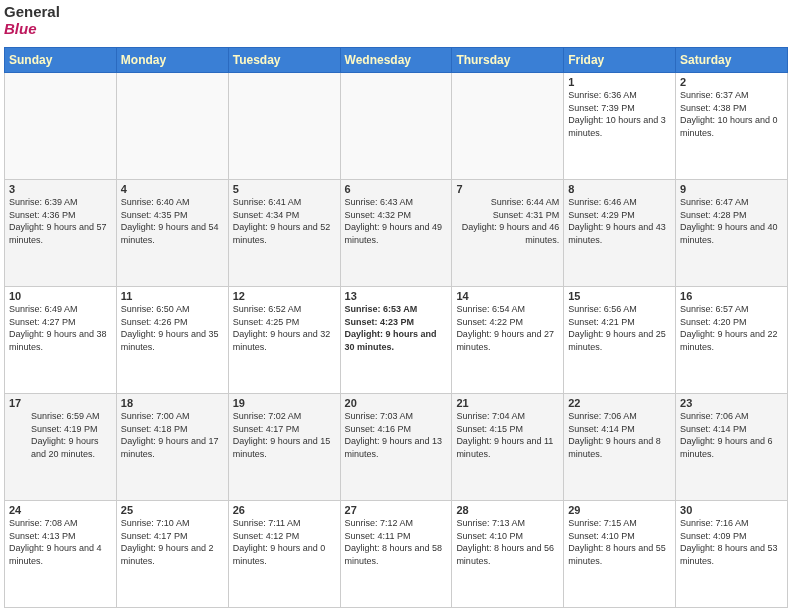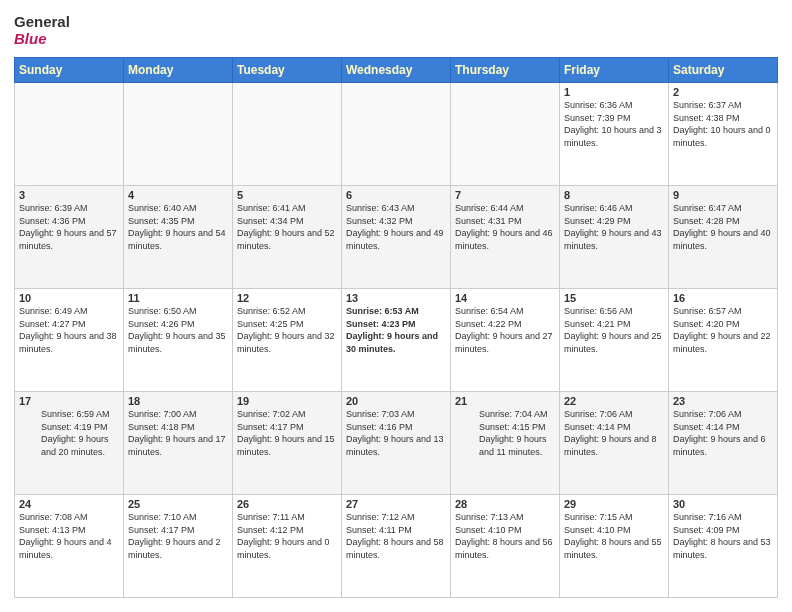--- a/index.html
+++ b/index.html
@@ -6,21 +6,21 @@
     body {
       font-family: Arial, sans-serif;
       background: #fff;
       width: 792px;
       height: 612px;
       overflow: hidden;
     }
     .page {
       width: 792px;
       height: 612px;
-      padding: 14px;
+      padding: 4px;
       display: flex;
       flex-direction: column;
     }
     .header {
       display: flex;
       justify-content: space-between;
       align-items: flex-start;
       margin-bottom: 10px;
     }
     .logo {
@@ -151,21 +151,21 @@
 Daylight: 9 hours and 52 minutes.</div>
           </td>
           <td>
             <span class="day-num">6</span>
             <div class="day-info" style="white-space: pre-line;">Sunrise: 6:43 AM
 Sunset: 4:32 PM
 Daylight: 9 hours and 49 minutes.</div>
           </td>
           <td>
             <span class="day-num">7</span>
-            <div class="day-info" style="white-space: pre-line;">Sunrise: 6:44 AM
+            <div class="day-info" style="white-space: pre-line; text-align: right;">Sunrise: 6:44 AM
 Sunset: 4:31 PM
 Daylight: 9 hours and 46 minutes.</div>
           </td>
           <td>
             <span class="day-num">8</span>
             <div class="day-info" style="white-space: pre-line;">Sunrise: 6:46 AM
 Sunset: 4:29 PM
 Daylight: 9 hours and 43 minutes.</div>
           </td>
           <td>
@@ -239,21 +239,21 @@
 Daylight: 9 hours and 15 minutes.</div>
           </td>
           <td>
             <span class="day-num">20</span>
             <div class="day-info" style="white-space: pre-line;">Sunrise: 7:03 AM
 Sunset: 4:16 PM
 Daylight: 9 hours and 13 minutes.</div>
           </td>
           <td>
             <span class="day-num">21</span>
-            <div class="day-info" style="white-space: pre-line; margin-left: 24px;">Sunrise: 7:04 AM
+            <div class="day-info" style="white-space: pre-line;">Sunrise: 7:04 AM
 Sunset: 4:15 PM
 Daylight: 9 hours and 11 minutes.</div>
           </td>
           <td>
             <span class="day-num">22</span>
             <div class="day-info" style="white-space: pre-line;">Sunrise: 7:06 AM
 Sunset: 4:14 PM
 Daylight: 9 hours and 8 minutes.</div>
           </td>
           <td>

